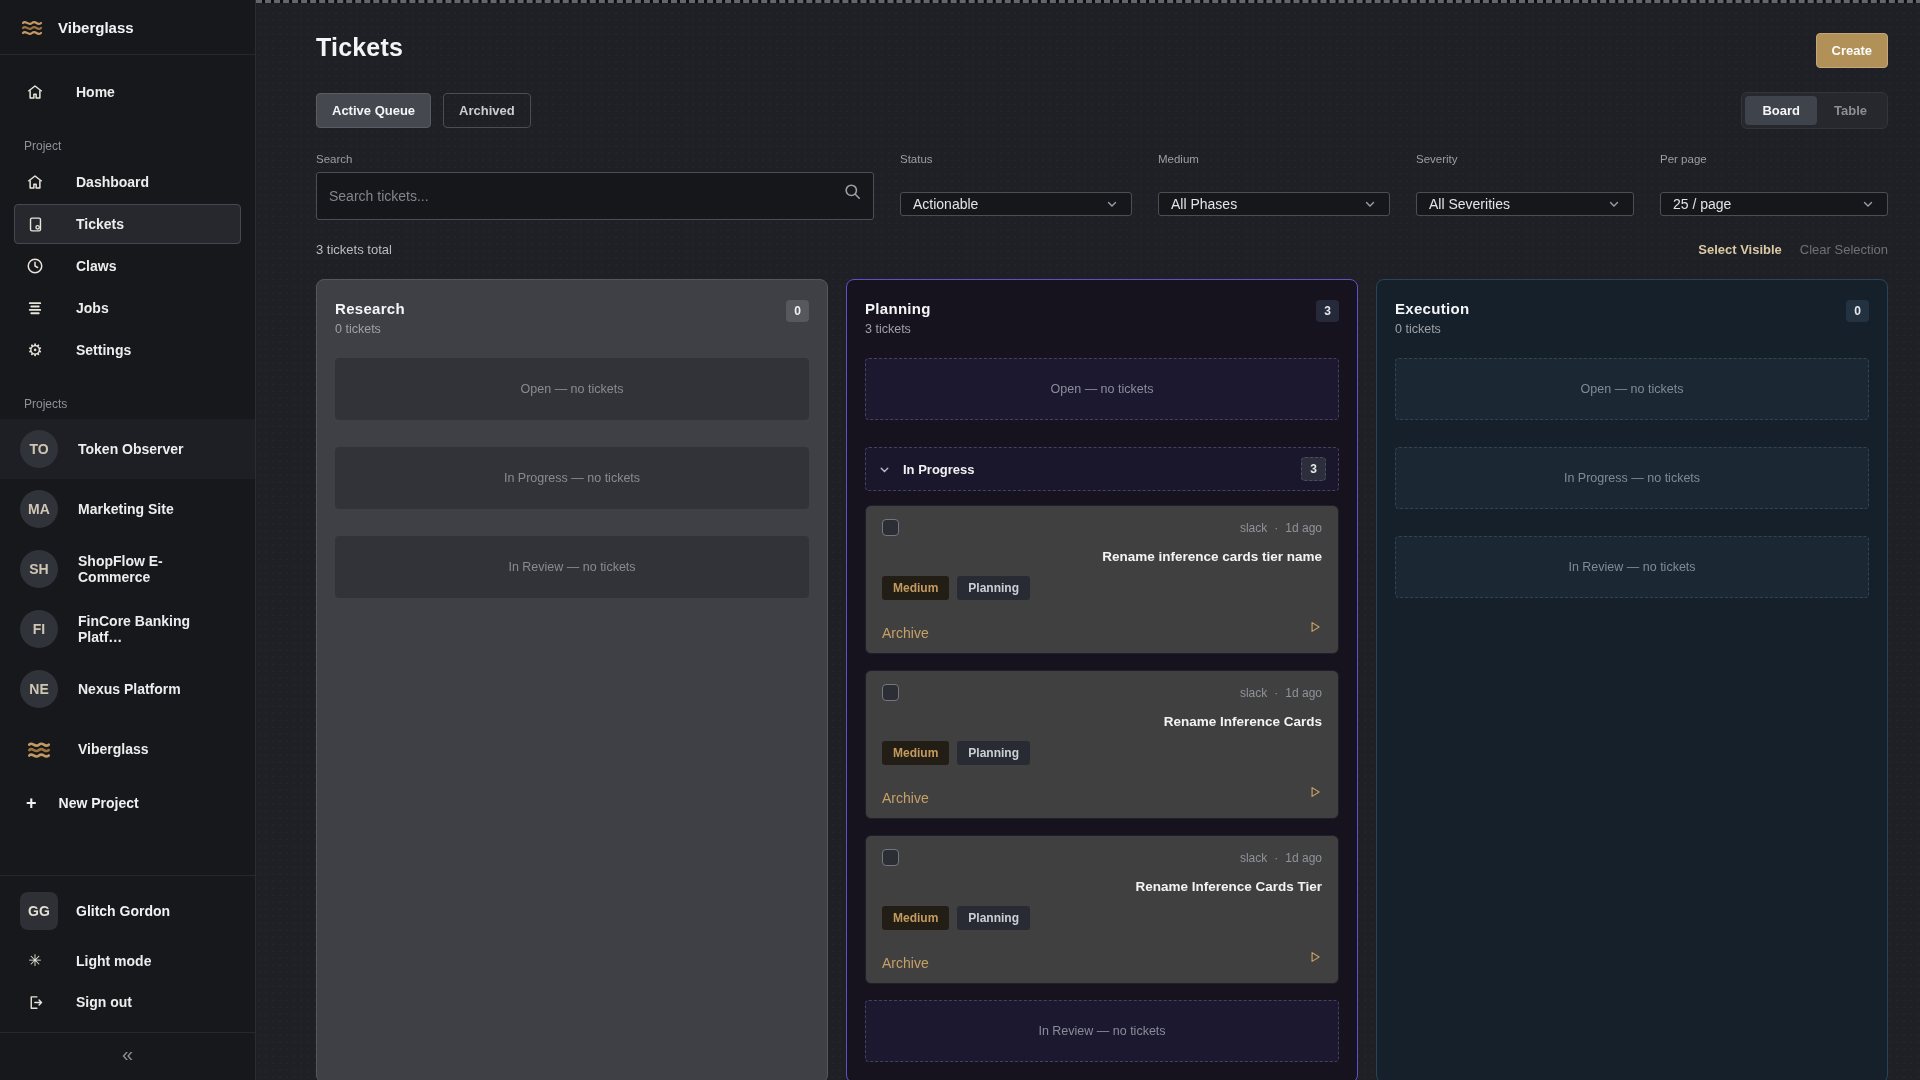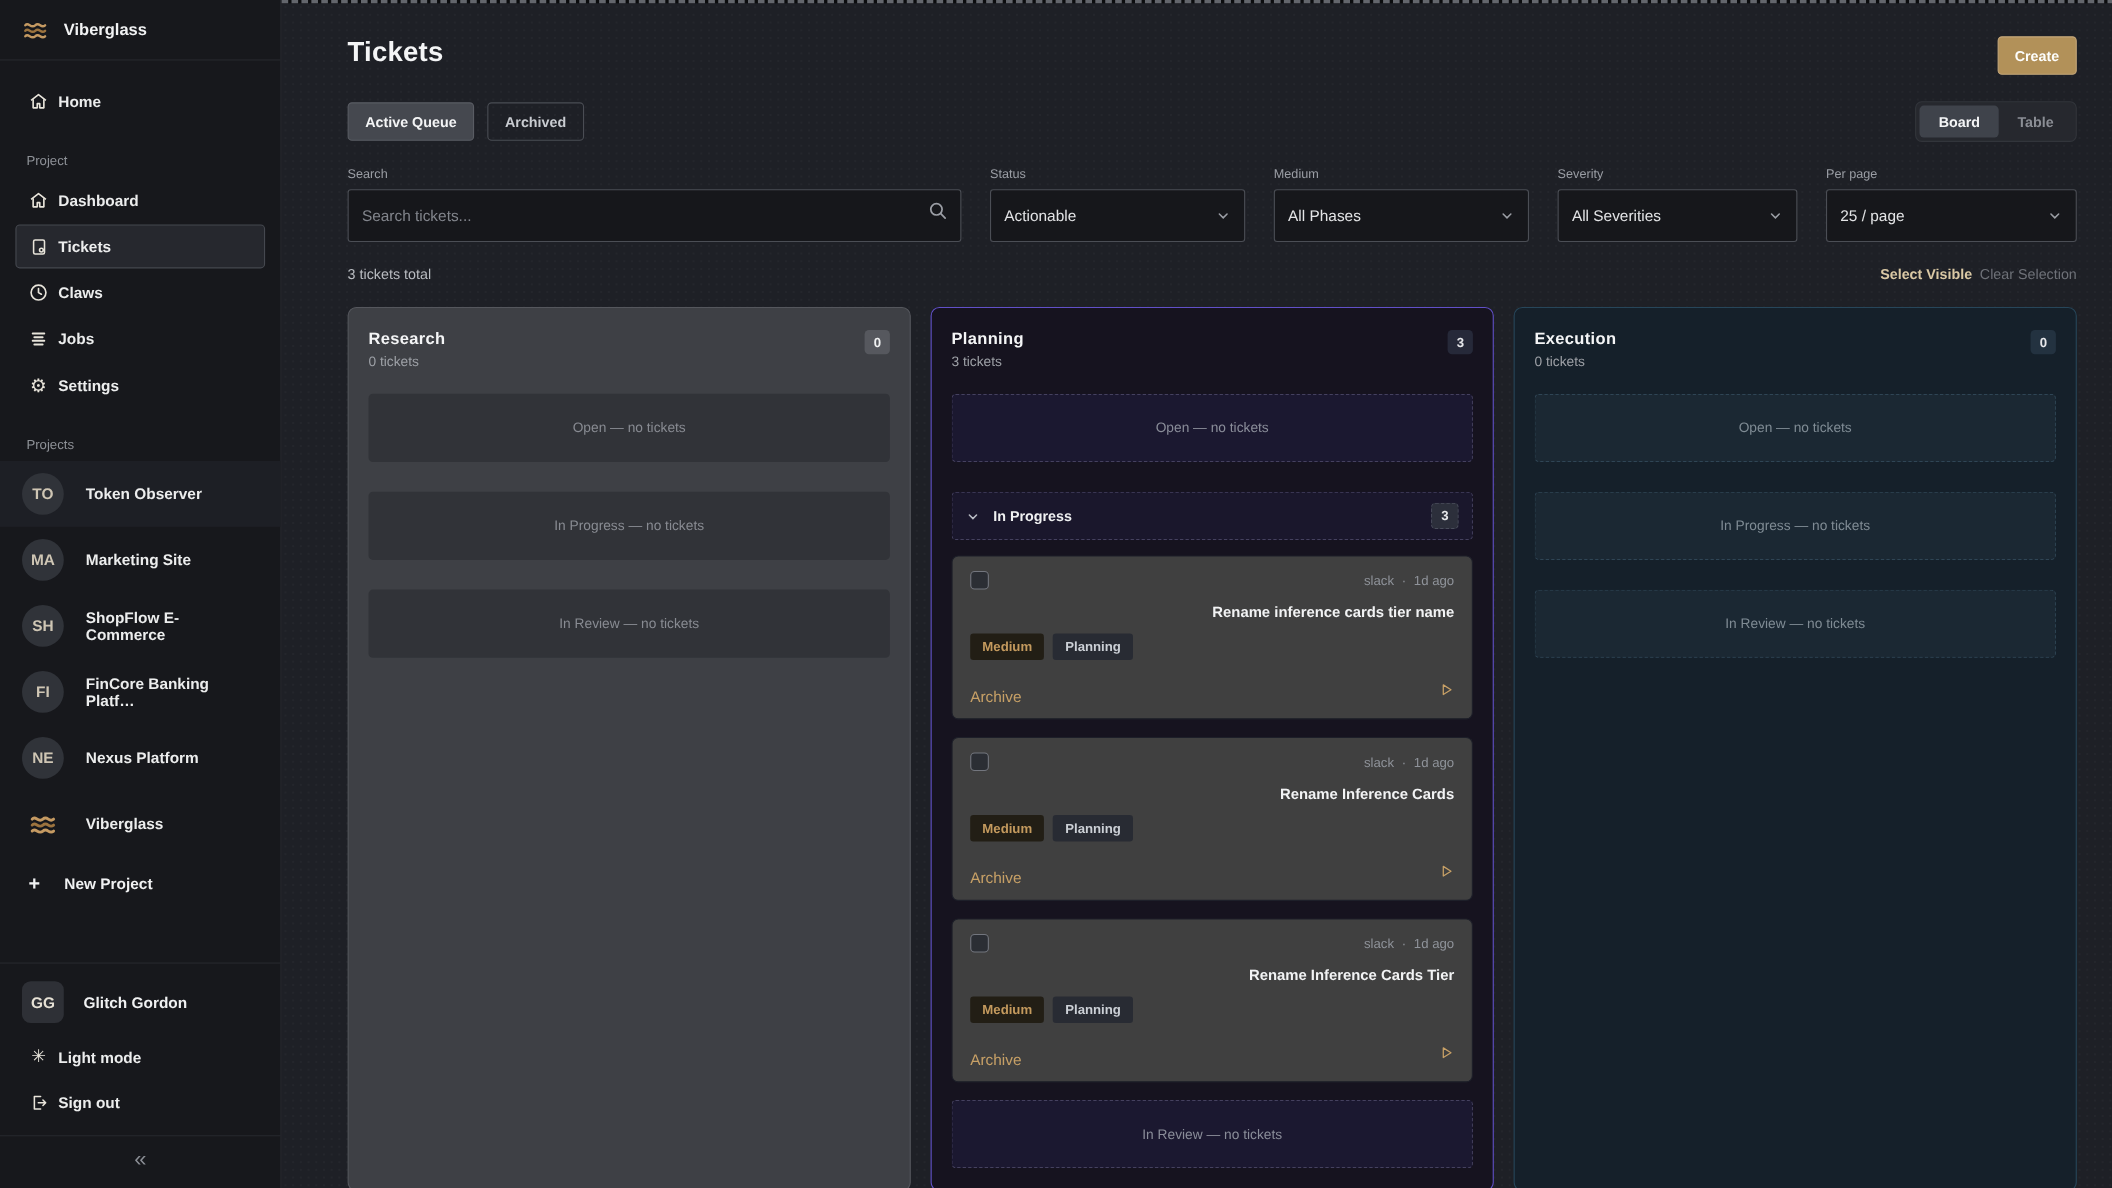--- a/index.html
+++ b/index.html
@@ -12,21 +12,21 @@
 
   
   .sidebar {
     width:256px; min-width:256px; height:1080px; background:#17181c;
     border-right:1px solid #2b2d33; display:flex; flex-direction:column;
   }
   .logo-row { display:flex; align-items:center; gap:14px; padding:15px 20px; border-bottom:1px solid #26282d; }
   .logo-icon { width:24px; height:24px; display:flex; align-items:center; justify-content:center; }
   .logo-title { font-size:15px; font-weight:bold; color:#f2f3f4; }
   .nav-item {
-    display:flex; align-items:center; gap:8px; height:40px; margin:1px 14px;
+    display:flex; align-items:center; gap:31px; height:40px; margin:1px 14px;
     padding:0 10px; border:1px solid transparent; border-radius:4px; cursor:pointer;
     font-size:14px; font-weight:bold; color:#eceded;
   }
   .nav-item .nicon { width:20px; display:flex; justify-content:center; color:#e8e4da; }
   .nav-item.active { background:#26282e; border-color:#45484f; }
   .section-label { font-size:12px; color:#8e9197; padding:0 24px; margin:26px 0 8px 0; }
   .proj-row { display:flex; align-items:center; gap:20px; height:60px; padding:0 20px; cursor:pointer; font-size:14px; font-weight:bold; color:#eceded; }
   .proj-row.hl { background:#1d1f25; }
   .avatar-circle {
     width:38px; height:38px; min-width:38px; border-radius:50%; background:#303339;
@@ -70,29 +70,29 @@
   .filter-field { display:flex; flex-direction:column; }
   .filter-label { font-size:11.5px; color:#9b9ea5; margin-bottom:7px; }
   .search-wrap { position:relative; width:558px; }
   .search-input {
     width:100%; height:48px; background:#16171b; border:1px solid #4b4e55; border-radius:3px;
     color:#e3e4e6; font-size:14px; font-family:inherit; padding:0 40px 0 12px; outline:none;
   }
   .search-input::placeholder { color:#82858c; }
   .search-icon { position:absolute; right:12px; top:10px; color:#9b9ea5; }
   .select-box {
-    height:48px; background:#16171b; border:1px solid #4b4e55; border-radius:3px; cursor:pointer;
-    display:flex; align-items:center; justify-content:space-between; padding:0 12px; font-size:14px; color:#e3e4e6;
+    height:24px; background:#16171b; border:1px solid #4b4e55; border-radius:3px; cursor:pointer;
+    display:flex; align-items:center; justify-content:space-between; padding:0 12px; font-size:14px; color:#e3e4e6;margin-top:20px;
   }
   .select-box .chev { color:#9b9ea5; margin-left:12px; display:flex; }
   .w-status{width:232px}.w-phase{width:232px}.w-sev{width:218px}.w-page{width:228px}
 
   .summary-row { display:flex; align-items:flex-end; justify-content:space-between; margin-top:22px; }
   .total-text { font-size:13px; color:#b9bcc1; }
-  .selection-links { display:flex; gap:7px; font-size:13px; }
+  .selection-links { display:flex; gap:18px; font-size:13px; }
   .select-visible { color:#dbc9a5; font-weight:bold; cursor:pointer; }
   .clear-selection { color:#6e7178; cursor:pointer; }
 
   
   .board { display:flex; gap:18px; margin-top:22px; }
   .col { flex:1; border-radius:8px; padding:20px 18px; min-height:668px; display:flex; flex-direction:column; }
   .col-research { background:#3e4045; border:1px solid #55575d; }
   .col-planning { background:#16131f; border:1px solid #6150c8; }
   .col-execution { background:#15202a; border:1px solid #27465a; }
   .col-head { display:flex; justify-content:space-between; align-items:flex-start; margin-bottom:22px; }

